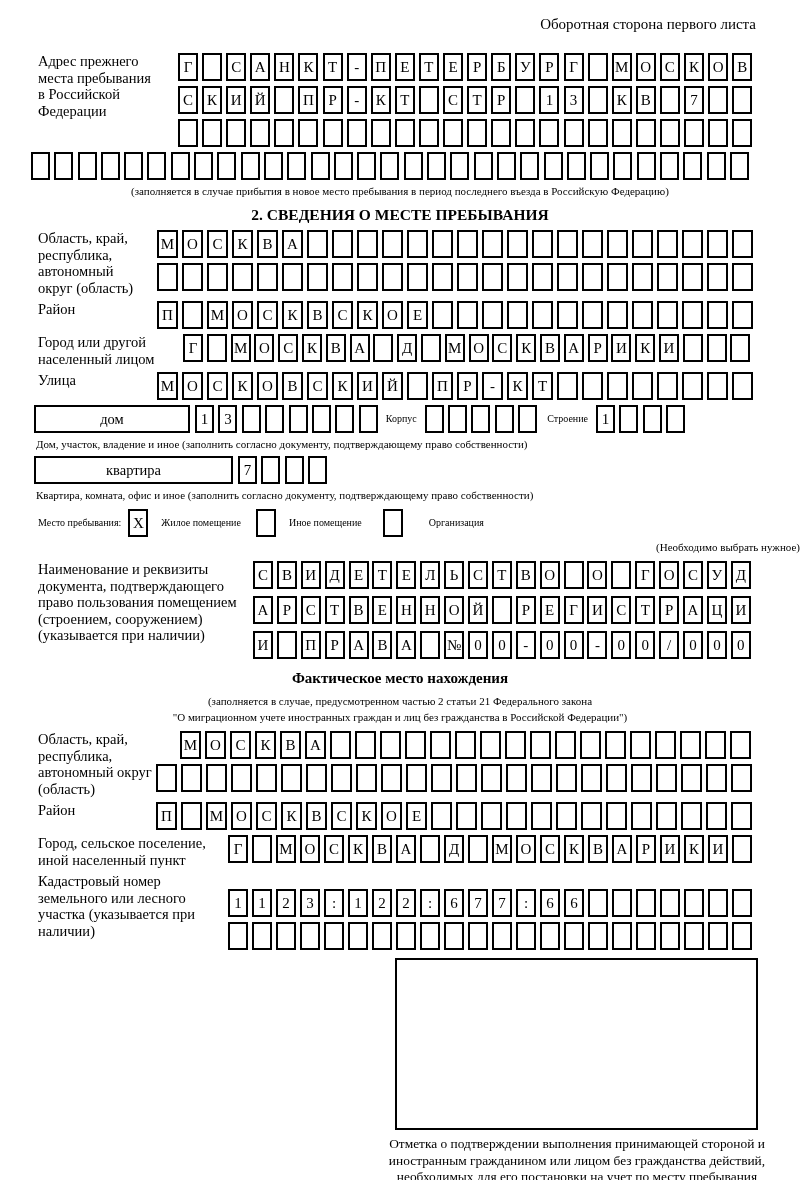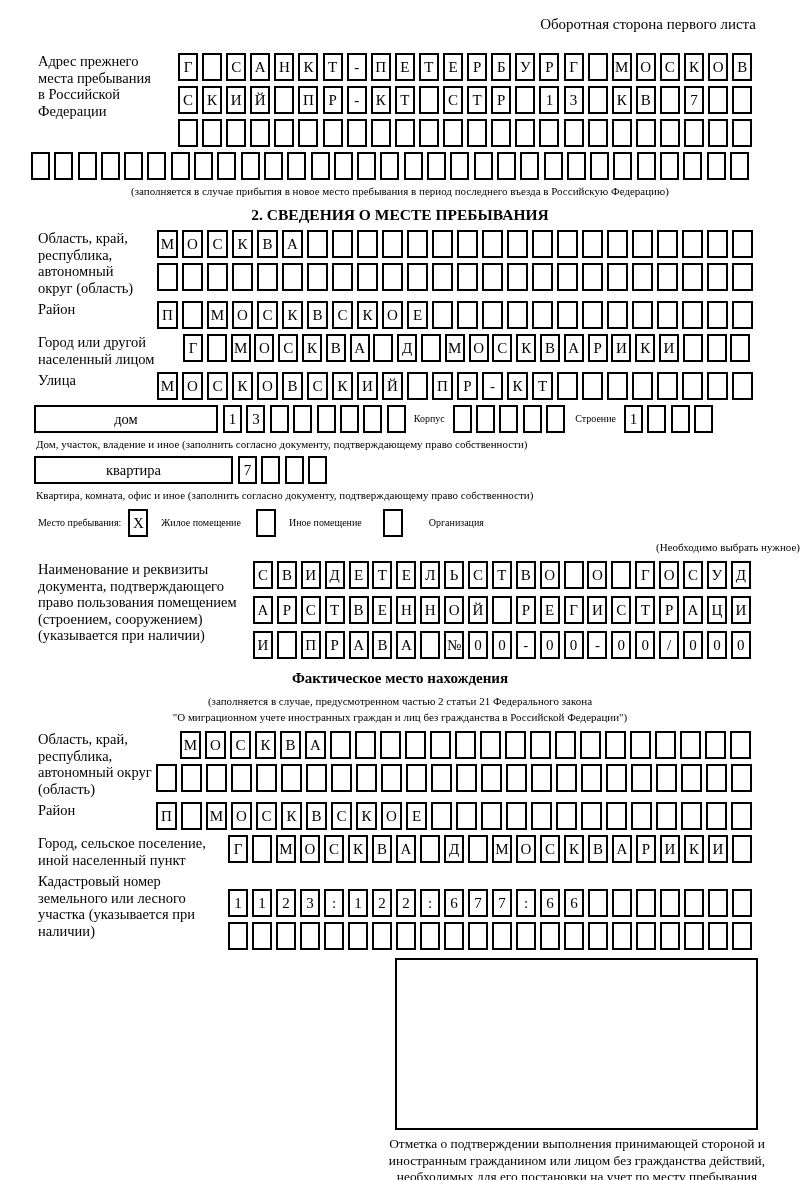--- a/index.html
+++ b/index.html
@@ -341,21 +341,21 @@
         <span class="cell"></span>
         <span class="cell"></span>
         <span class="cell"></span>
         <span class="cell"></span>
         <span class="cell"></span>
         <span class="cell"></span>
       </div>
   </div>
 
   <div class="frow" style="margin-left:34px;margin-bottom:0;">
-    <div class="namedbox" style="width:184px;">дом</div>
+    <div class="namedbox" style="width:156px;">дом</div>
     <div class="cellrow" style="--cw:19px;--gap:4.4px;">
         <span class="cell">1</span>
         <span class="cell">3</span>
         <span class="cell"></span>
         <span class="cell"></span>
         <span class="cell"></span>
         <span class="cell"></span>
         <span class="cell"></span>
         <span class="cell"></span>
       </div>

